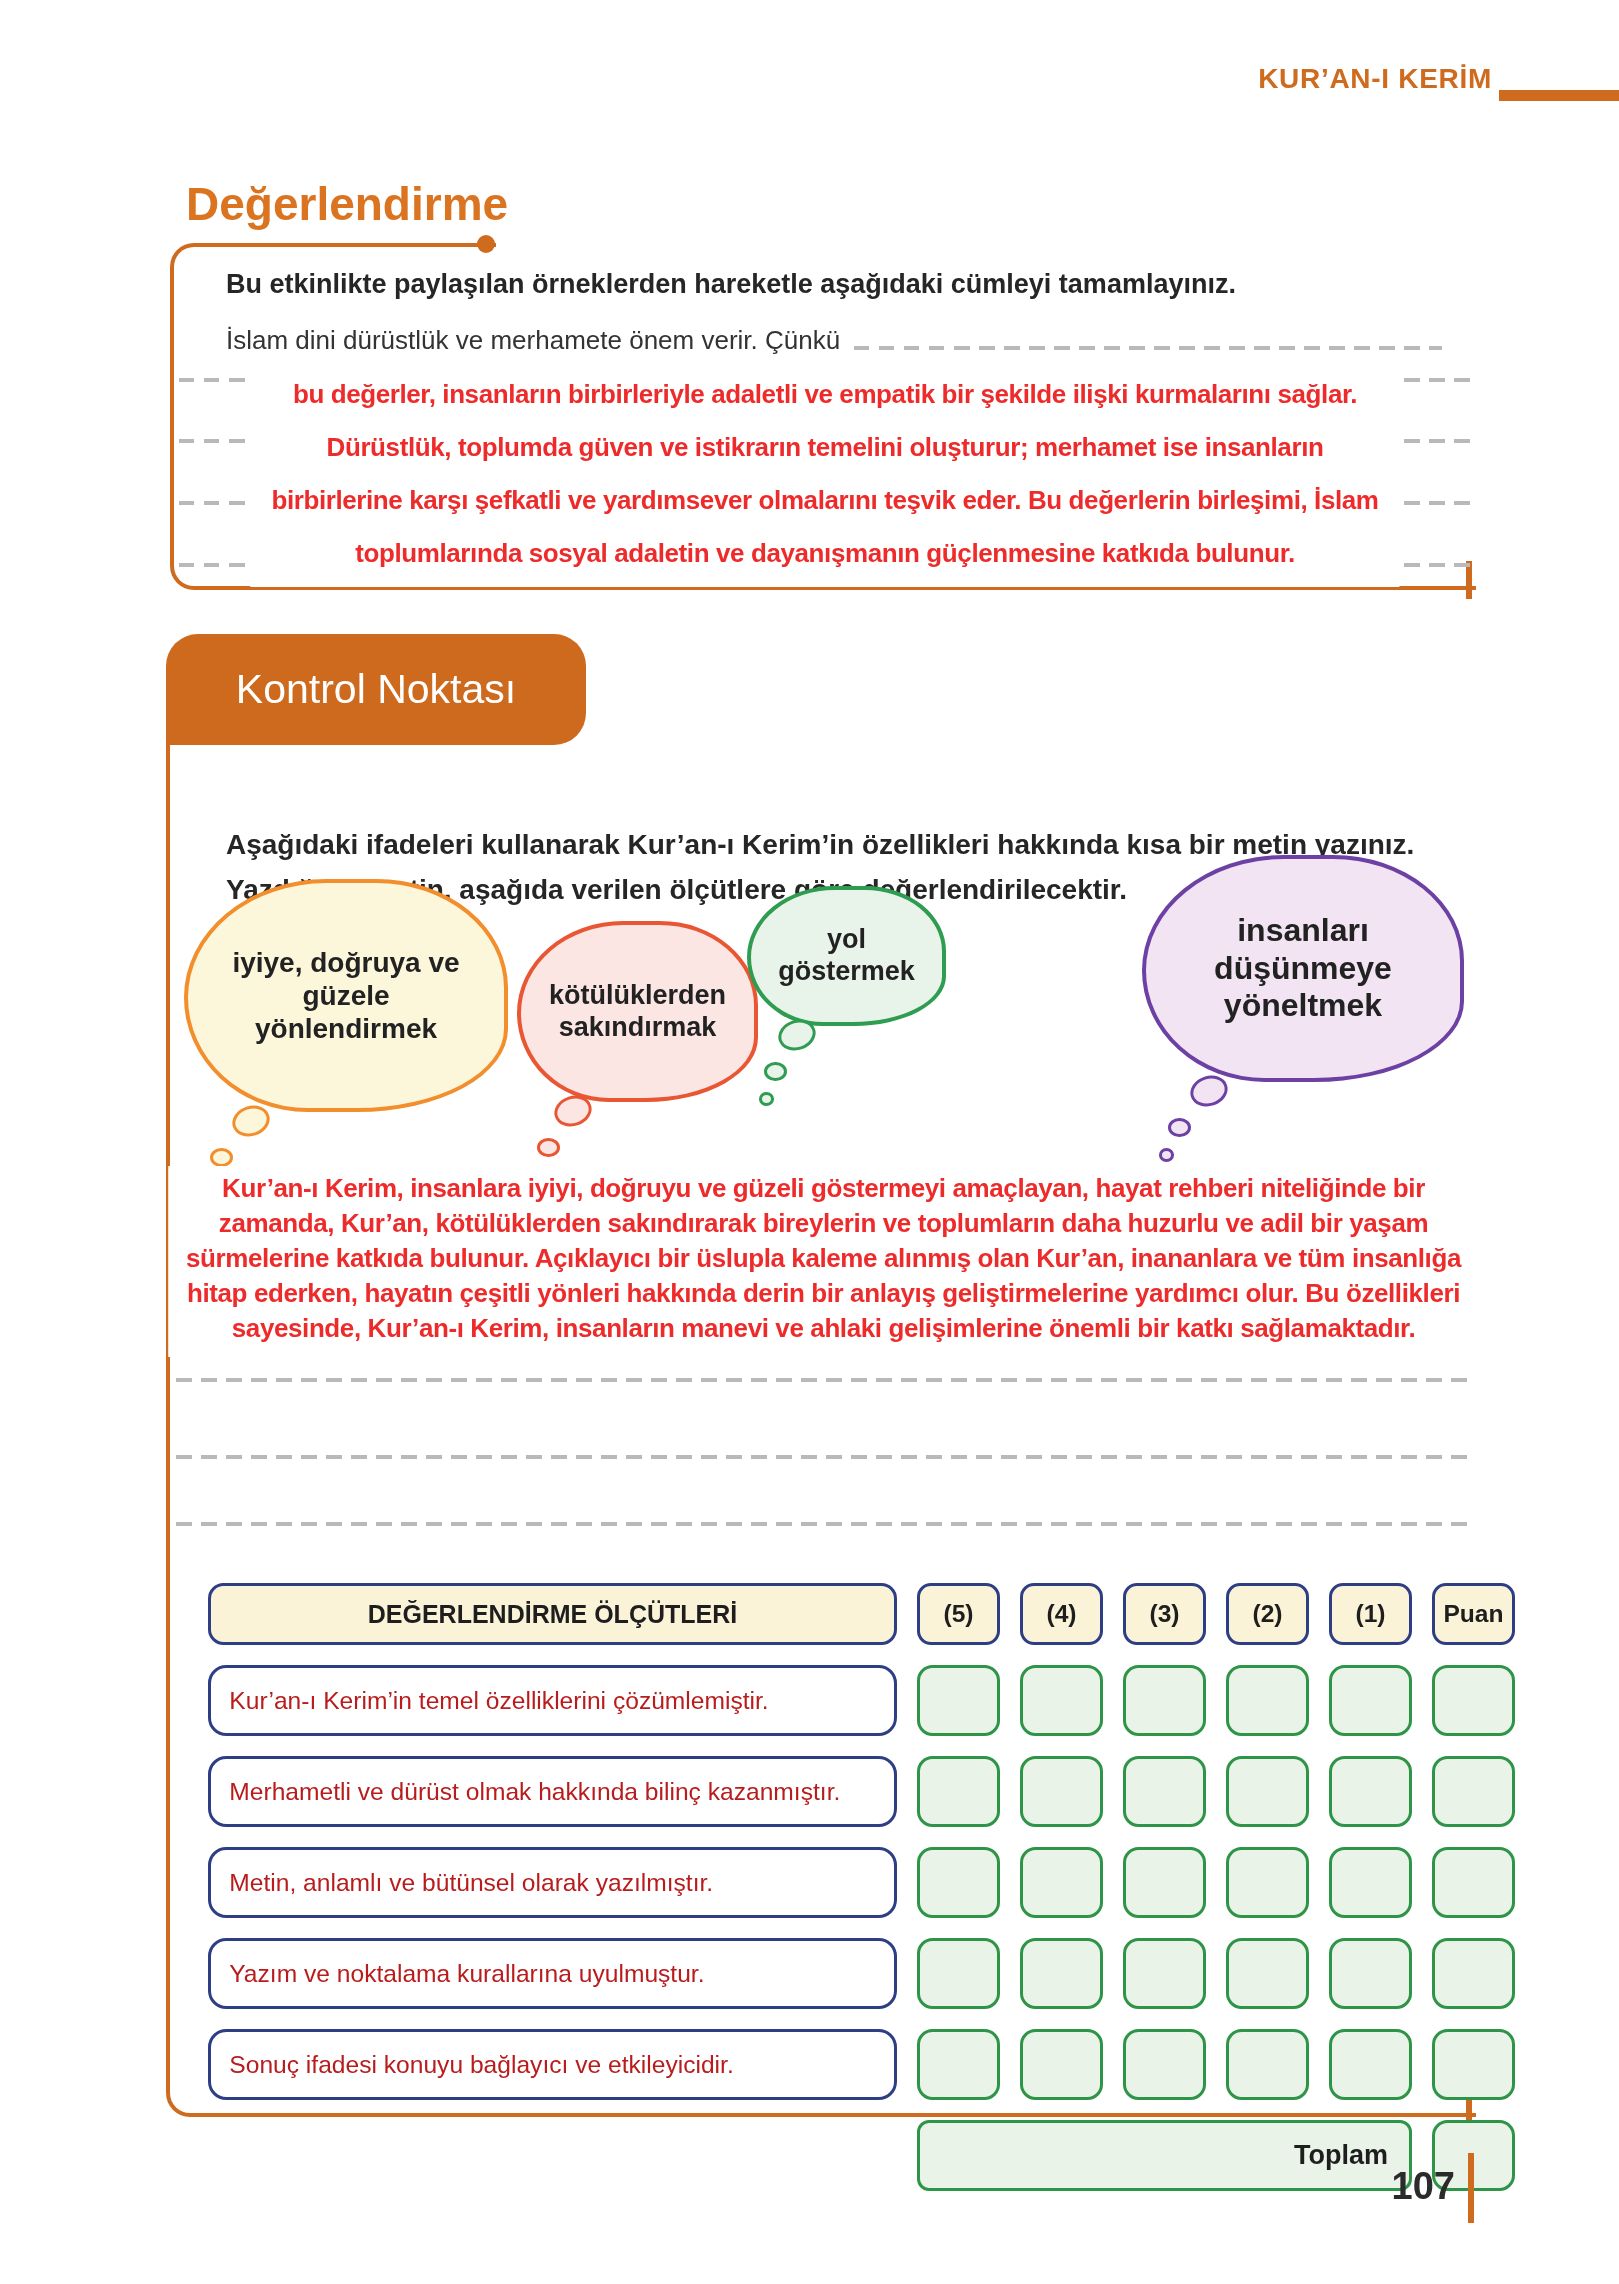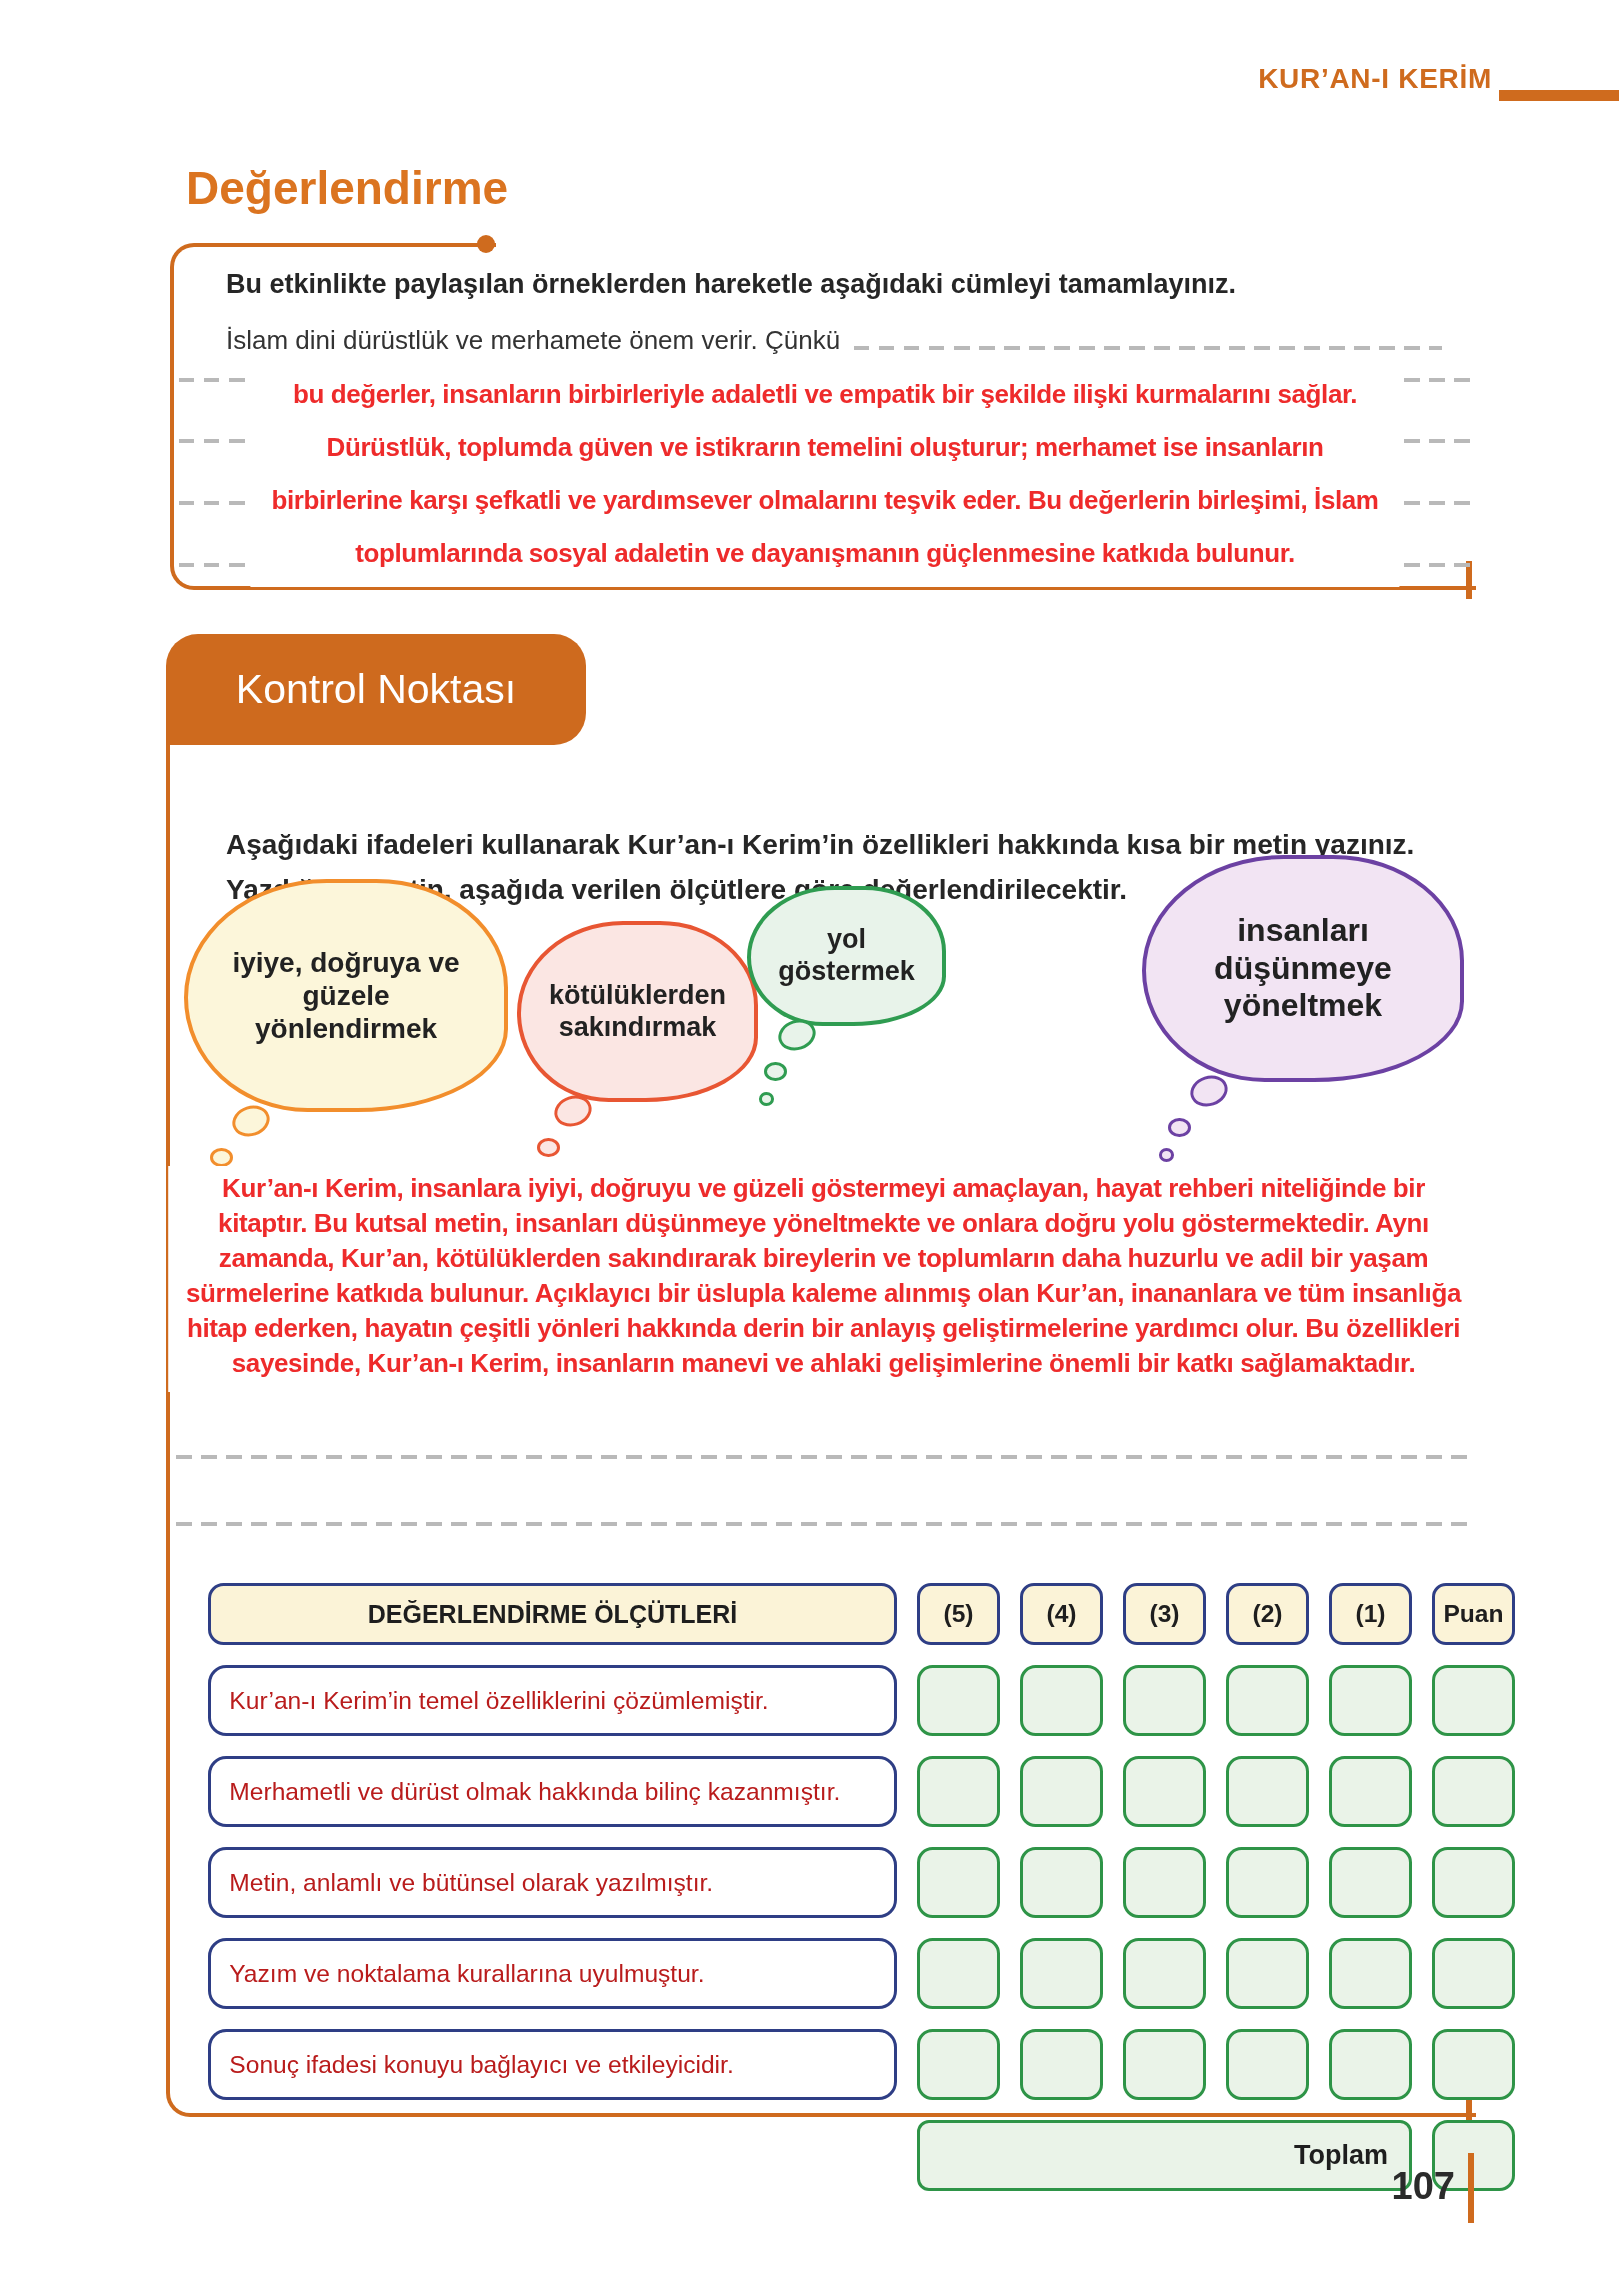--- a/index.html
+++ b/index.html
@@ -5,21 +5,21 @@
   html,body{margin:0;padding:0;background:#ffffff;}
   .page{position:relative;width:1620px;height:2284px;background:#ffffff;
         font-family:"Liberation Sans",sans-serif;overflow:hidden;color:#2b2b2b;}
 
   
   .kurim-label{position:absolute;top:63px;right:128px;font-size:28px;font-weight:bold;
                color:#CF6B1E;letter-spacing:0.7px;}
   .kurim-bar{position:absolute;top:90px;right:0;width:121px;height:11.2px;background:#CF6B1E;}
 
   
-  .eval-title{position:absolute;left:186px;top:161px;font-size:46px;font-weight:bold;color:#DB7420;}
+  .eval-title{position:absolute;left:186px;top:177px;font-size:46px;font-weight:bold;color:#DB7420;}
   .box1{position:absolute;left:170px;top:243px;width:1302px;height:339px;
         border-left:4.9px solid #CF6B1E;border-top:4.9px solid #CF6B1E;border-bottom:4.9px solid #CF6B1E;
         border-radius:24px 0 0 24px;}
   .box1-topmask{position:absolute;left:496px;top:240px;width:984px;height:11.2px;background:#fff;}
   .box1-dot{position:absolute;left:477px;top:235px;width:18.3px;height:18.3px;border-radius:50%;background:#CF6B1E;}
   .cap{position:absolute;width:6.3px;height:38px;background:#CF6B1E;}
   .cap1{left:1466px;top:561px;}
   .cap2{left:1466px;top:2094px;}
 
   .prompt1{position:absolute;left:226px;top:269px;width:1209px;font-size:27px;font-weight:bold;color:#262626;}
@@ -167,21 +167,20 @@
 
   <div class="writing writing2">
     <div class="rule" style="top:24.6px"></div>
     <div class="rule" style="top:91px"></div>
     <div class="rule" style="top:158px"></div>
     <div class="rule" style="top:225px"></div>
     <div class="rule" style="top:302px"></div>
     <div class="rule" style="top:369px"></div>
     <div class="stamp stamp2">
       <div class="red-line">Kur’an-ı Kerim, insanlara iyiyi, doğruyu ve güzeli göstermeyi amaçlayan, hayat rehberi niteliğinde bir</div>
-      <div class="red-line">kitaptır. Bu kutsal metin, insanları düşünmeye yöneltmekte ve onlara doğru yolu göstermektedir. Aynı</div>
       <div class="red-line">zamanda, Kur’an, kötülüklerden sakındırarak bireylerin ve toplumların daha huzurlu ve adil bir yaşam</div>
       <div class="red-line">sürmelerine katkıda bulunur. Açıklayıcı bir üslupla kaleme alınmış olan Kur’an, inananlara ve tüm insanlığa</div>
       <div class="red-line">hitap ederken, hayatın çeşitli yönleri hakkında derin bir anlayış geliştirmelerine yardımcı olur. Bu özellikleri</div>
       <div class="red-line">sayesinde, Kur’an-ı Kerim, insanların manevi ve ahlaki gelişimlerine önemli bir katkı sağlamaktadır.</div>
     </div>
   </div>
 
   <div class="rubric">
     <div class="h-crit">DEĞERLENDİRME ÖLÇÜTLERİ</div>
     <div class="h-score">(5)</div>

